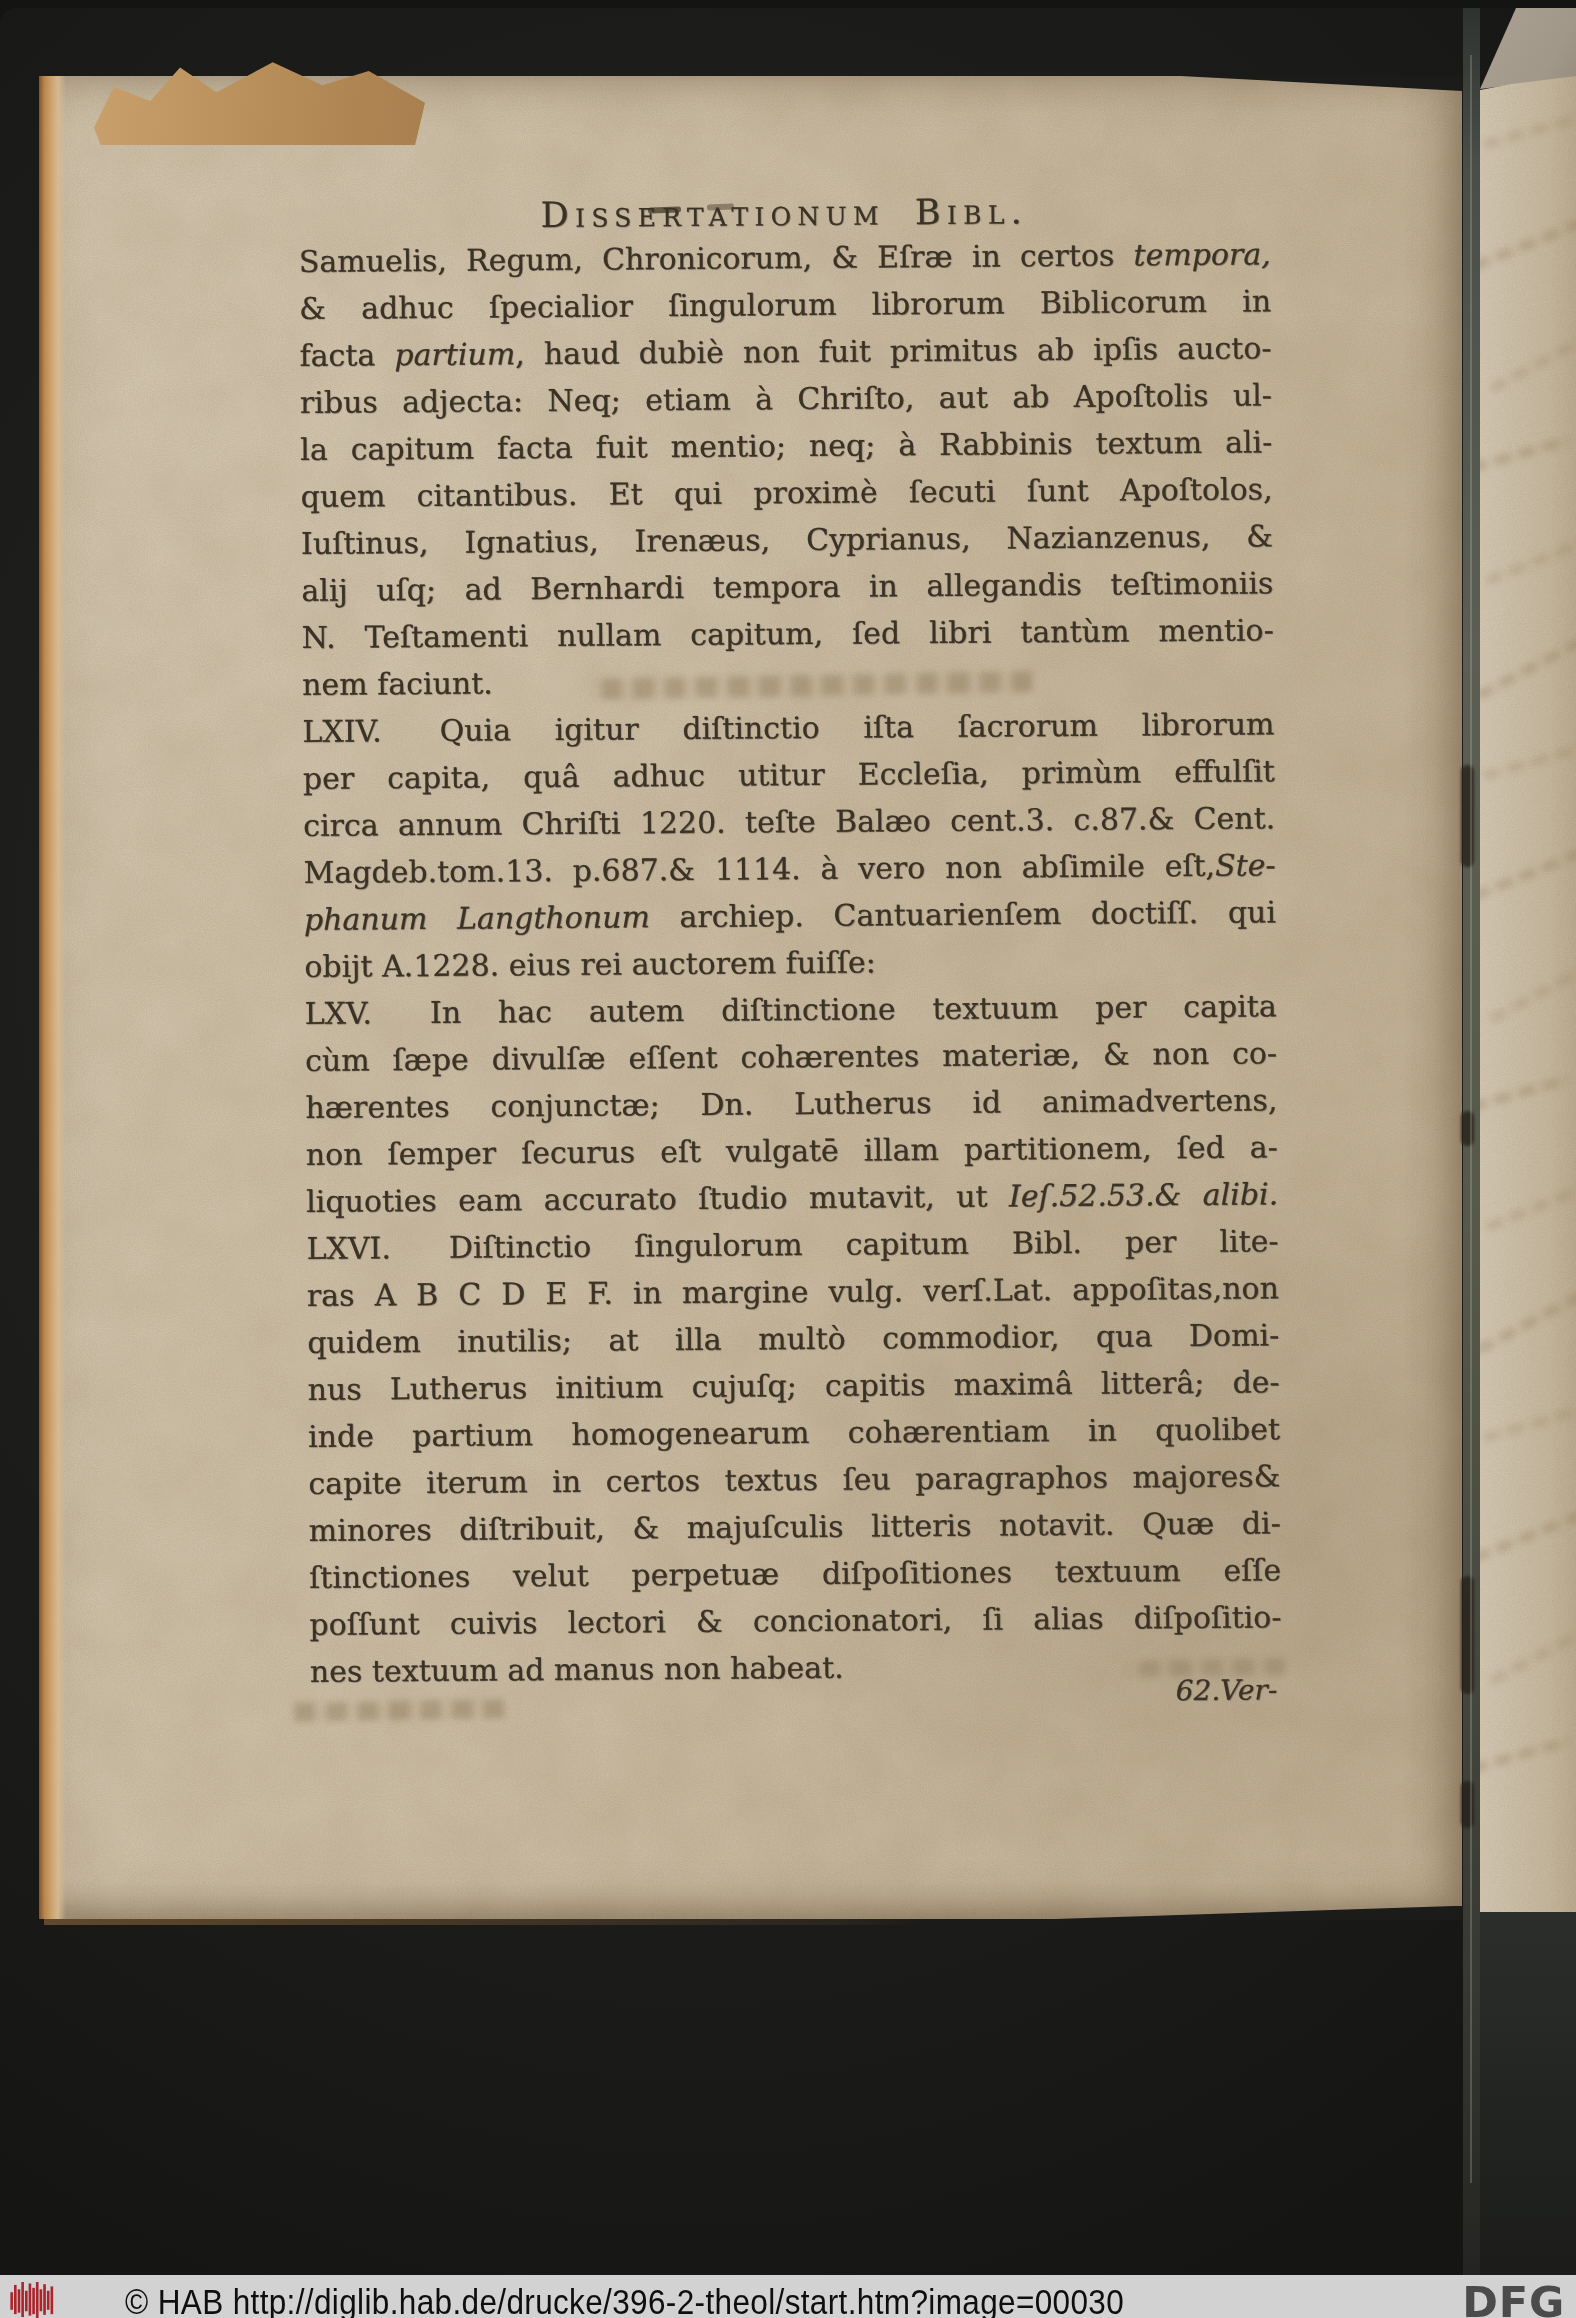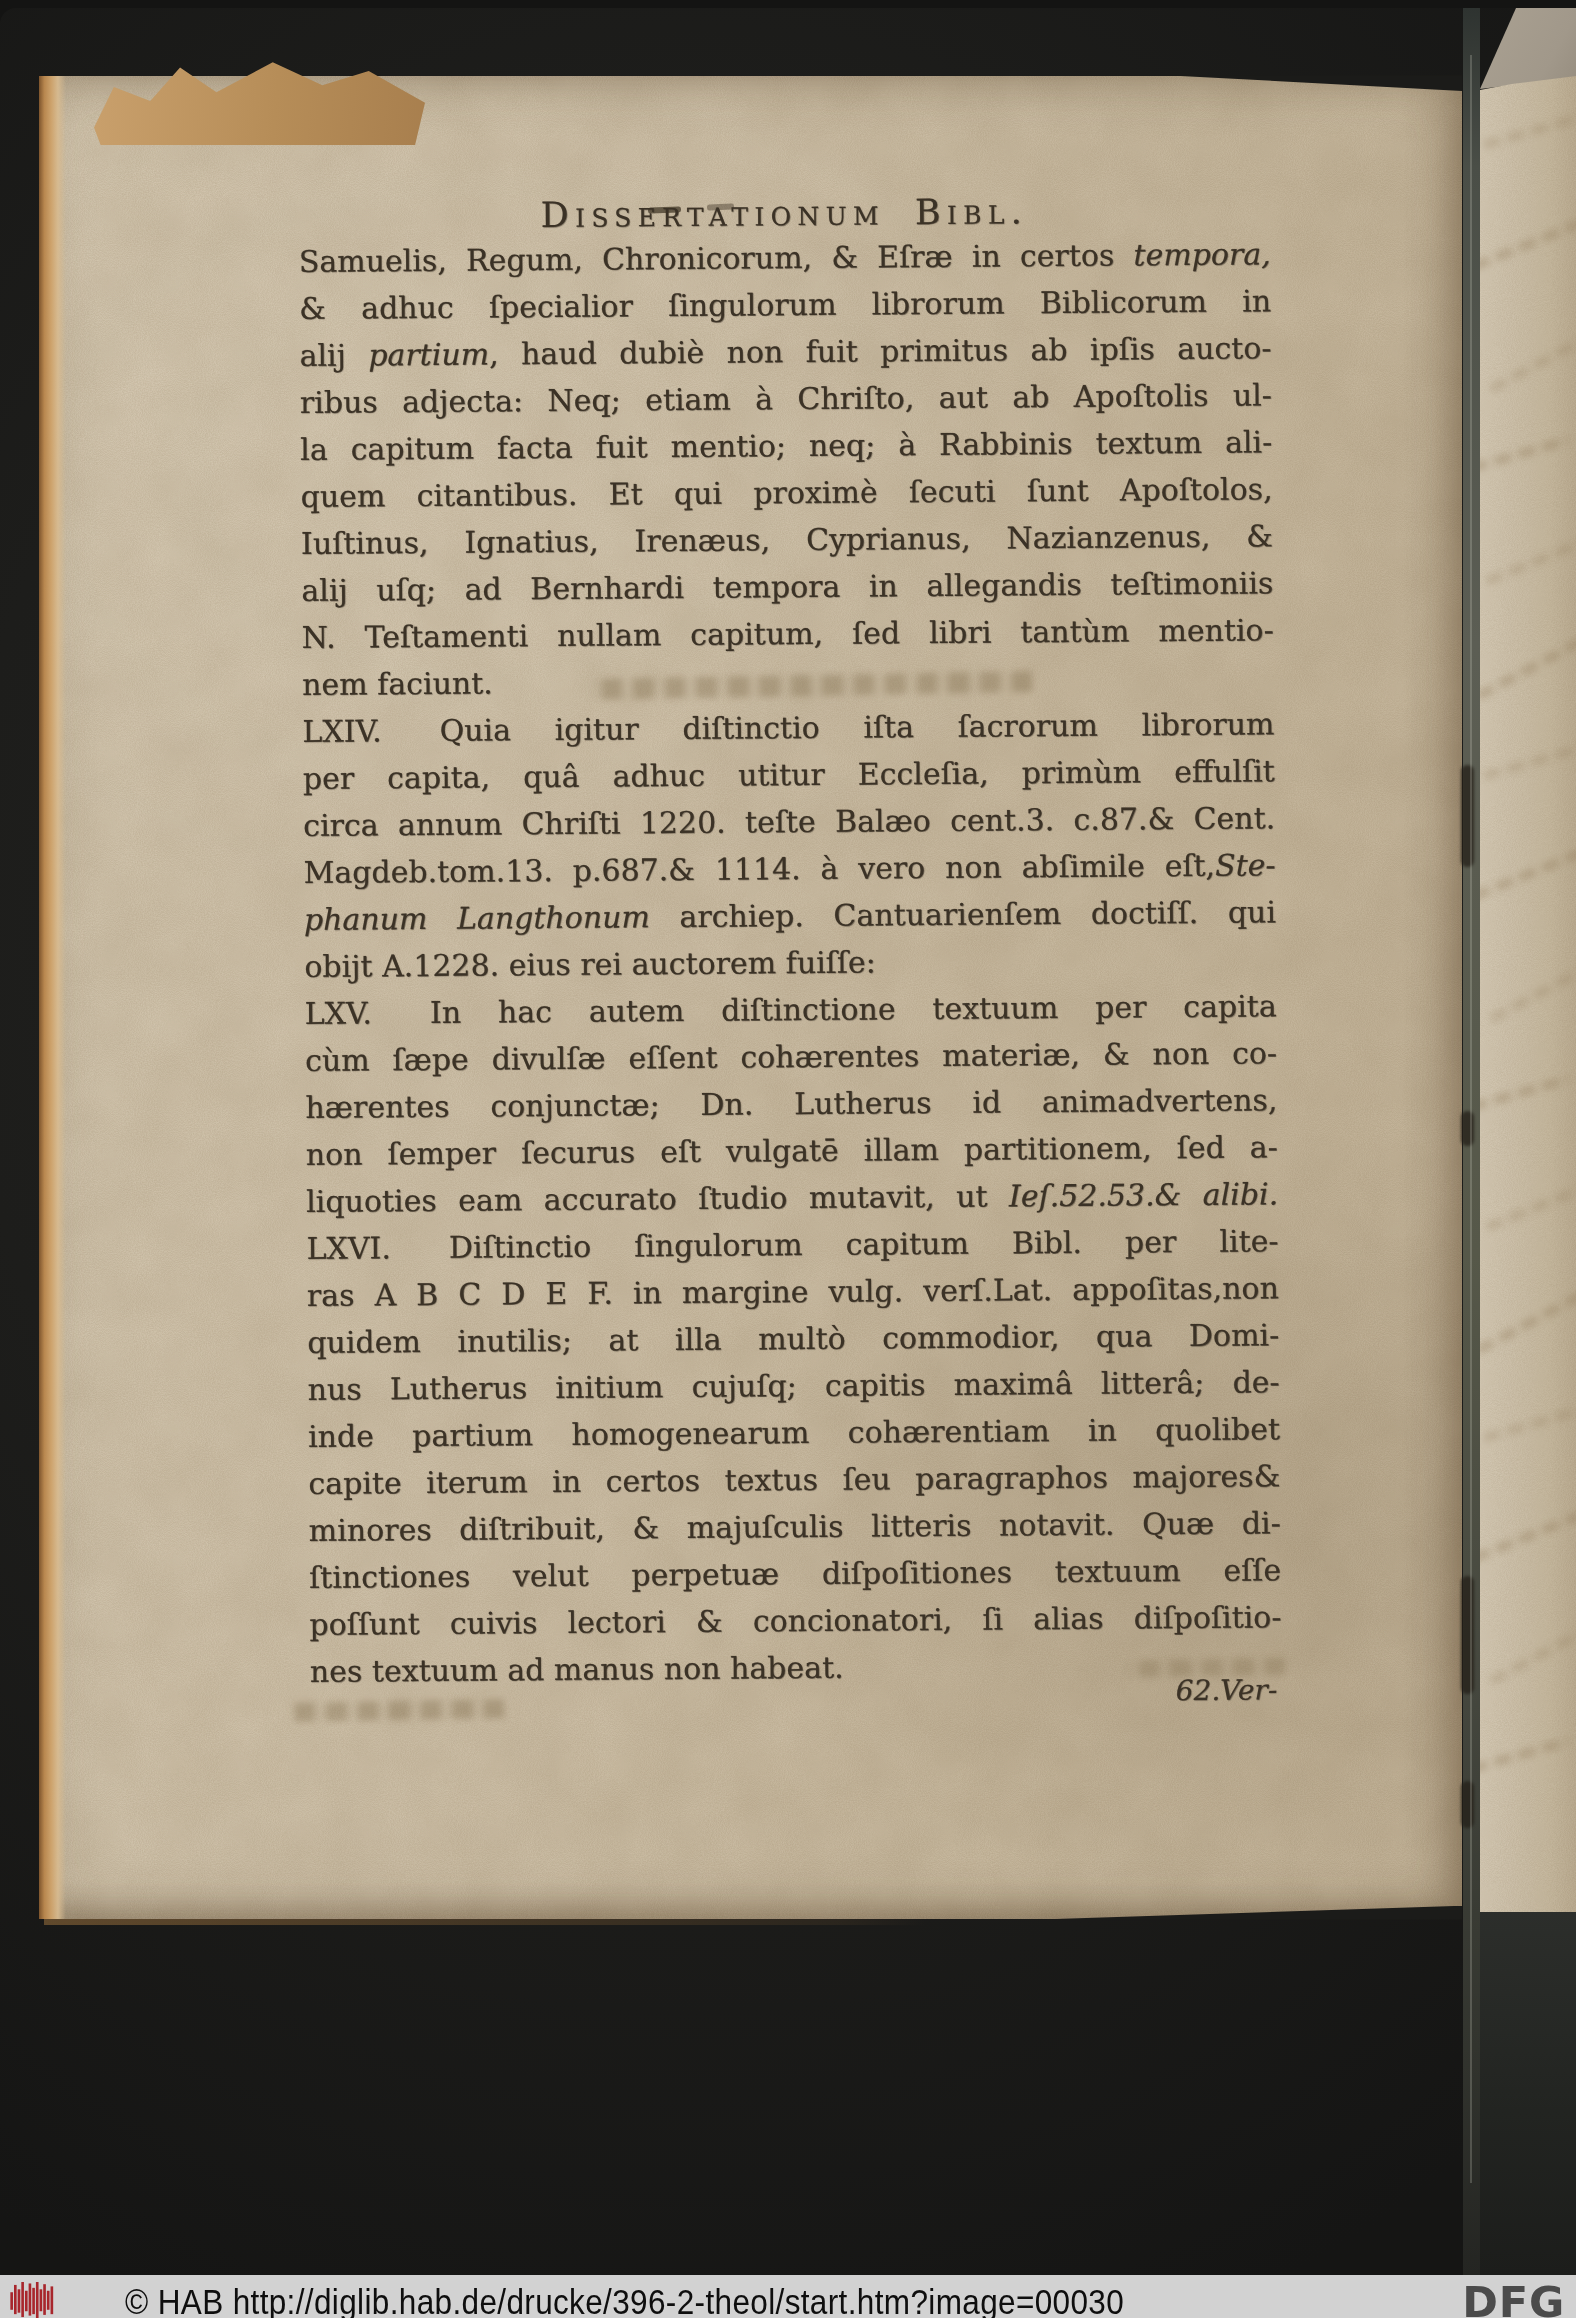--- a/index.html
+++ b/index.html
@@ -95,21 +95,21 @@
 
     <div class="smudge" style="left:552px;top:599px;width:441px;height:20.5px;"></div>
     <div class="smudge" style="left:252px;top:1625px;width:213px;height:19px;"></div>
     <div class="smudge" style="left:1088px;top:1583px;width:158px;height:17.3px;opacity:.8;"></div>
 
     <div class="text-block">
       <div class="scan-header">Dissertationum Bibl.</div>
       <div class="lines" id="lines">
           <div class="line"><span>Samuelis, Regum, Chronicorum, &amp; Eſræ in certos </span><span class="i">tempora,</span></div>
           <div class="line"><span>&amp; adhuc ſpecialior ſingulorum librorum Biblicorum in</span></div>
-          <div class="line"><span>alij </span><span class="i">partium</span><span>, haud dubiè non fuit primitus ab ipſis aucto-</span></div>
+          <div class="line"><span>facta </span><span class="i">partium</span><span>, haud dubiè non fuit primitus ab ipſis aucto-</span></div>
           <div class="line"><span>ribus adjecta: Neq; etiam à Chriſto, aut ab Apoſtolis ul-</span></div>
           <div class="line"><span>la capitum facta fuit mentio; neq; à Rabbinis textum ali-</span></div>
           <div class="line"><span>quem citantibus. Et qui proximè ſecuti ſunt Apoſtolos,</span></div>
           <div class="line"><span>Iuſtinus, Ignatius, Irenæus, Cyprianus, Nazianzenus, &amp;</span></div>
           <div class="line"><span>alij uſq; ad Bernhardi tempora in allegandis teſtimoniis</span></div>
           <div class="line"><span>N. Teſtamenti nullam capitum, ſed libri tantùm mentio-</span></div>
           <div class="line nj"><span>nem faciunt.</span></div>
           <div class="line"><span>LXIV.</span><span class="gap"></span><span>Quia igitur diſtinctio iſta ſacrorum librorum</span></div>
           <div class="line"><span>per capita, quâ adhuc utitur Eccleſia, primùm effulſit</span></div>
           <div class="line"><span>circa annum Chriſti 1220. teſte Balæo cent.3. c.87.&amp; Cent.</span></div>

